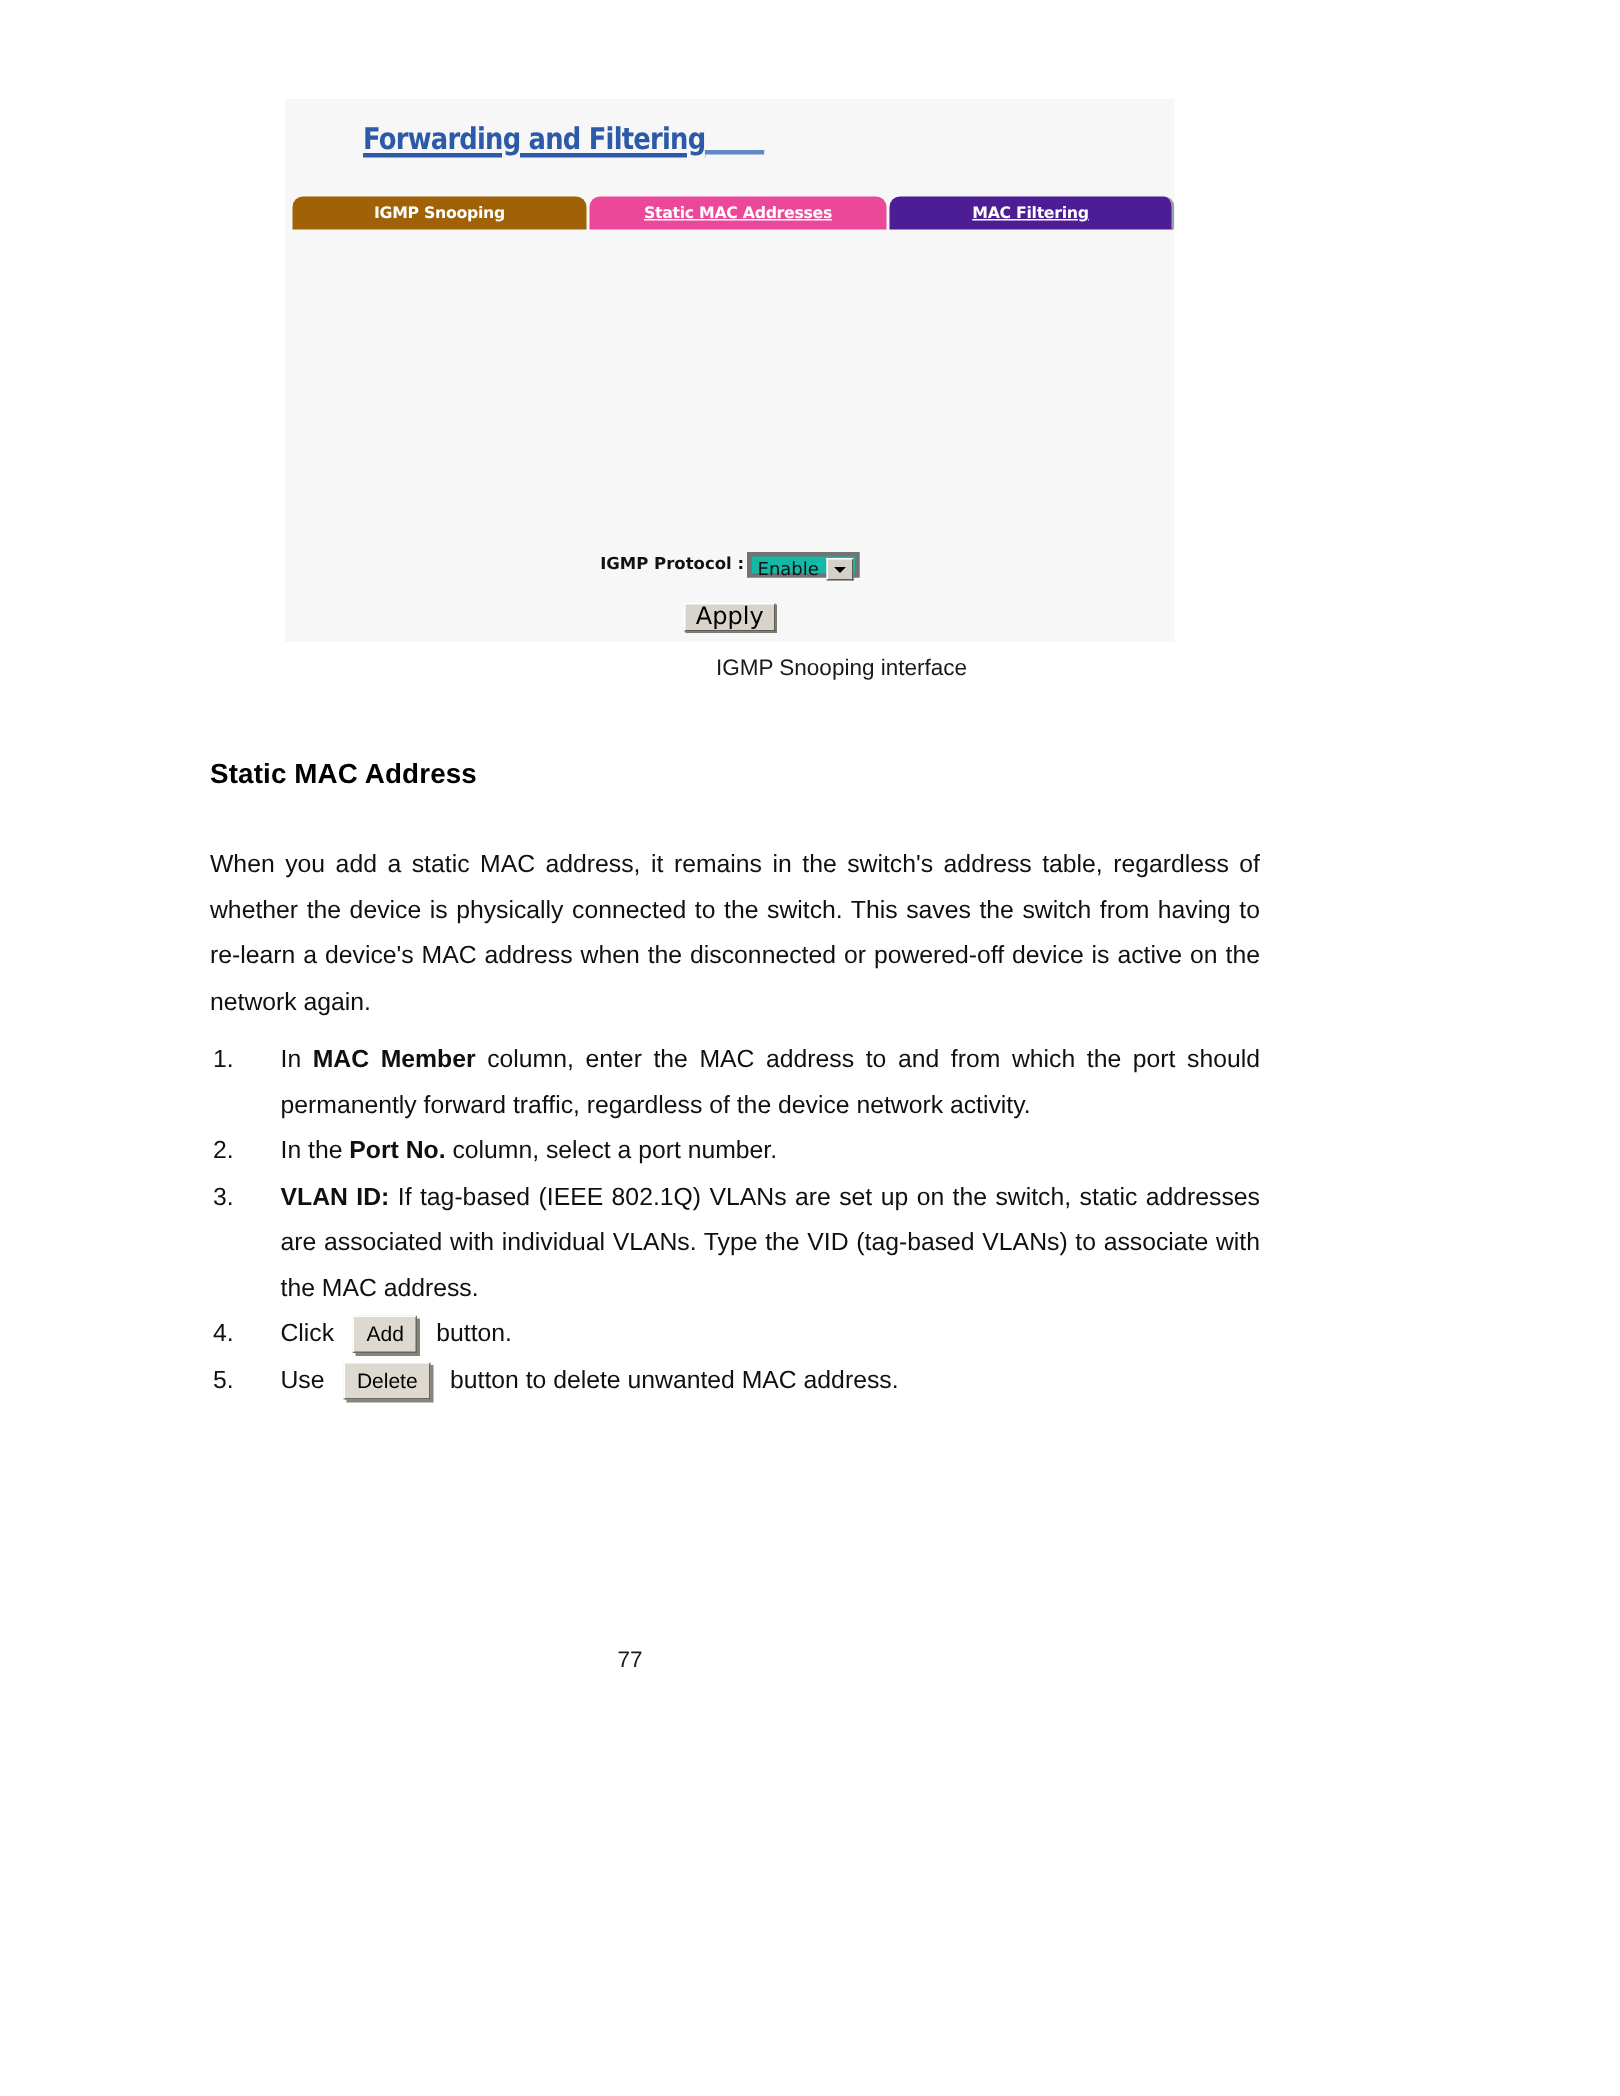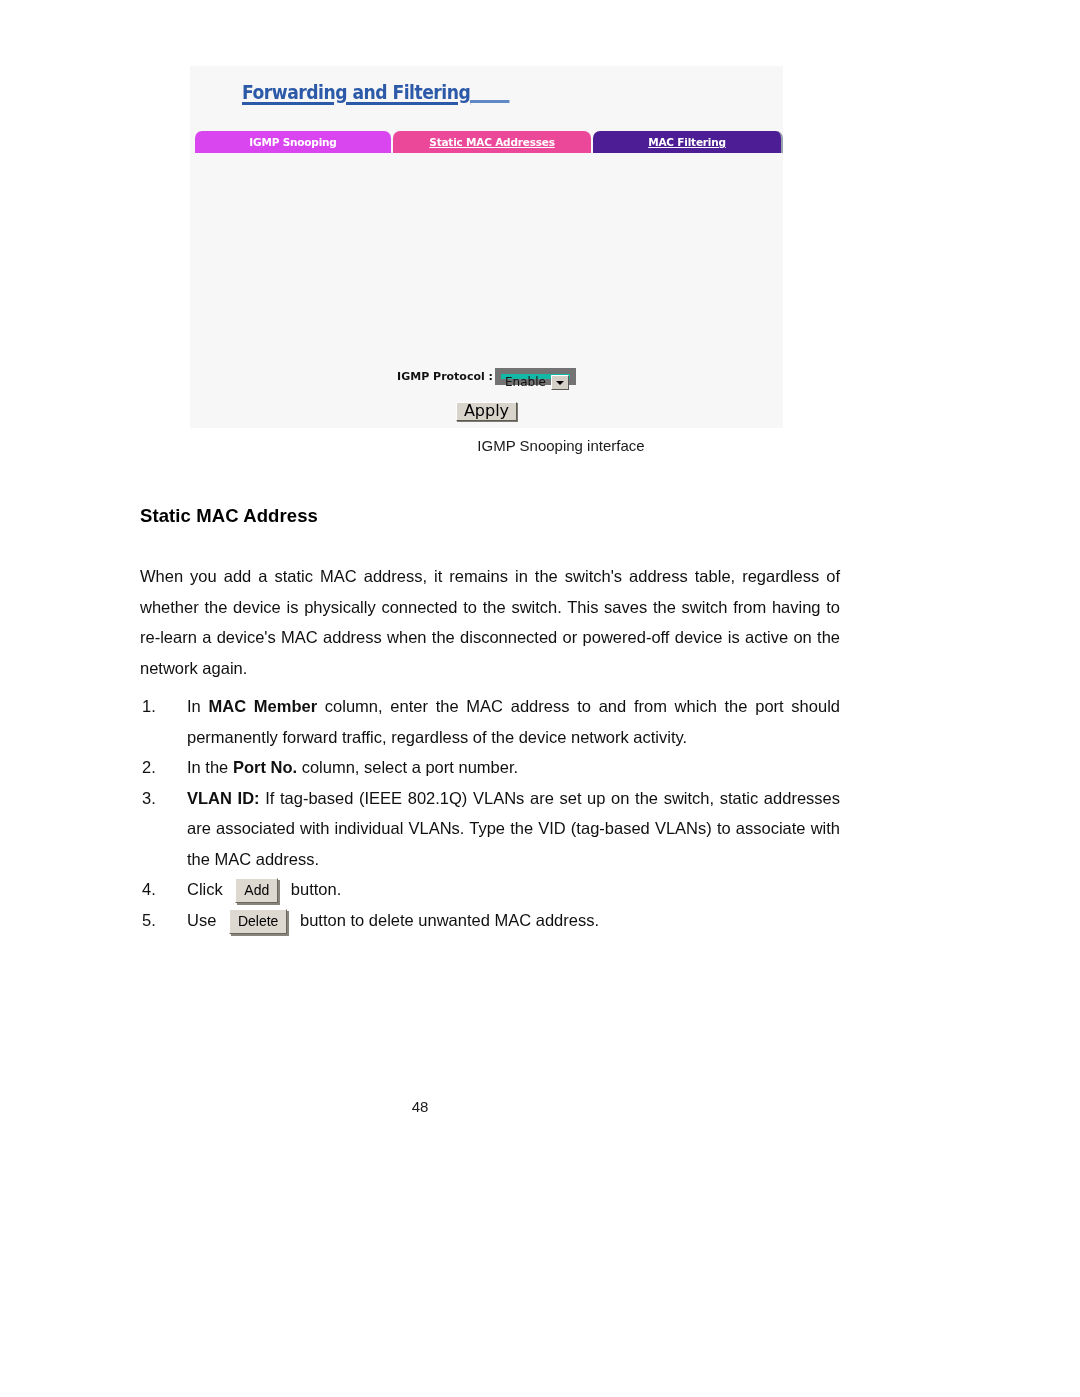--- a/index.html
+++ b/index.html
@@ -80,21 +80,21 @@
     text-align: center;
     line-height: 22px;
     letter-spacing: -0.2px;
     box-sizing: border-box;
     white-space: nowrap;
     overflow: hidden;
   }
   .tab.active {
     left: 0px;
     width: 196px;
-    background: #d946ef;
+    background: #a16207;
   }
   .tab.t2 {
     left: 198px;
     width: 198px;
     background: #ec4899;
     text-decoration: underline;
   }
   .tab.t3 {
     left: 398px;
     width: 190px;
@@ -155,21 +155,21 @@
     font-size: 11px;
     font-weight: bold;
     color: #111111;
     white-space: nowrap;
   }
   .select {
     display: inline-block;
     vertical-align: middle;
     margin-left: 2px;
     background: #14b8a6;
-    border: 6px solid #737373;
+    border: 3px solid #737373;
     height: 17px;
     line-height: 17px;
     padding: 0 0 0 4px;
     font-weight: normal;
     font-size: 12px;
     position: relative;
     box-sizing: border-box;
   }
   .select .sel-val { padding-right: 24px; display: inline-block; }
   .select .arrow {
@@ -356,15 +356,15 @@
       </li>
       <li class="nojustify">
         <span>Click </span><span class="inline-btn">Add</span><span> button.</span>
       </li>
       <li class="nojustify">
         <span>Use </span><span class="inline-btn">Delete</span><span> button to delete unwanted MAC address.</span>
       </li>
     </ol>
   </div>
 
-  <div class="page-number">48</div>
+  <div class="page-number">77</div>
 
 </div>
 
 </body></html>

